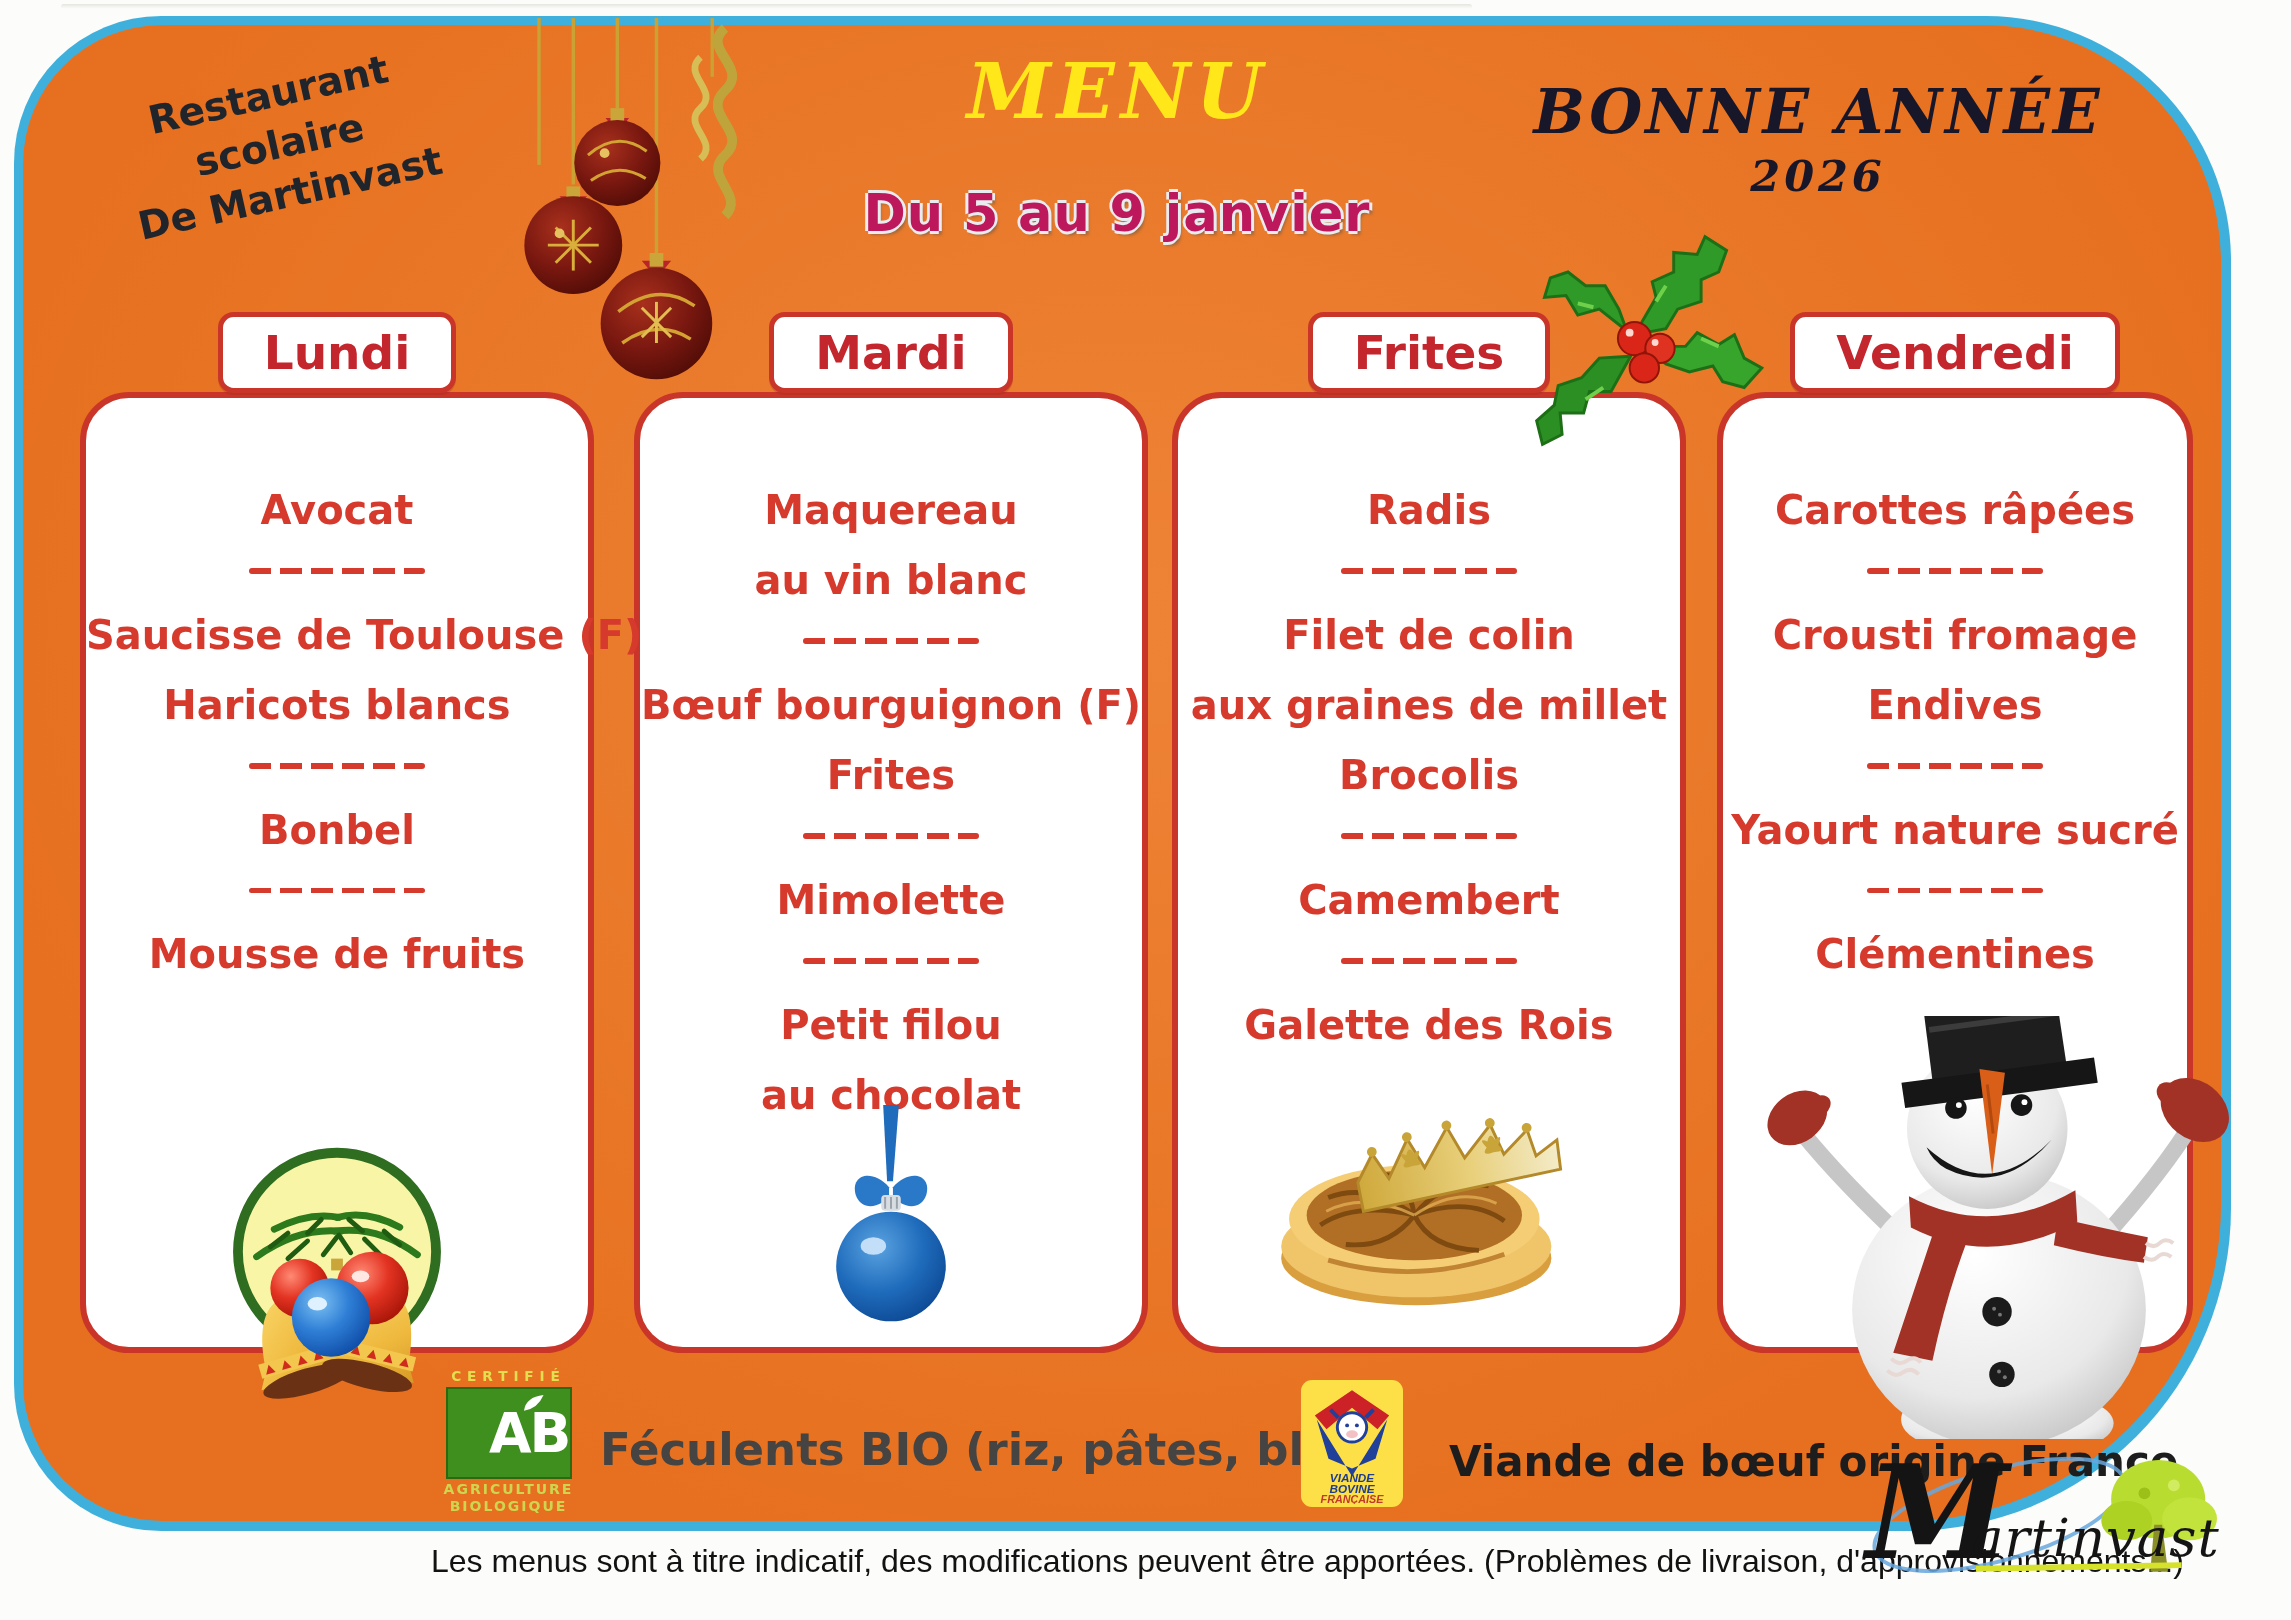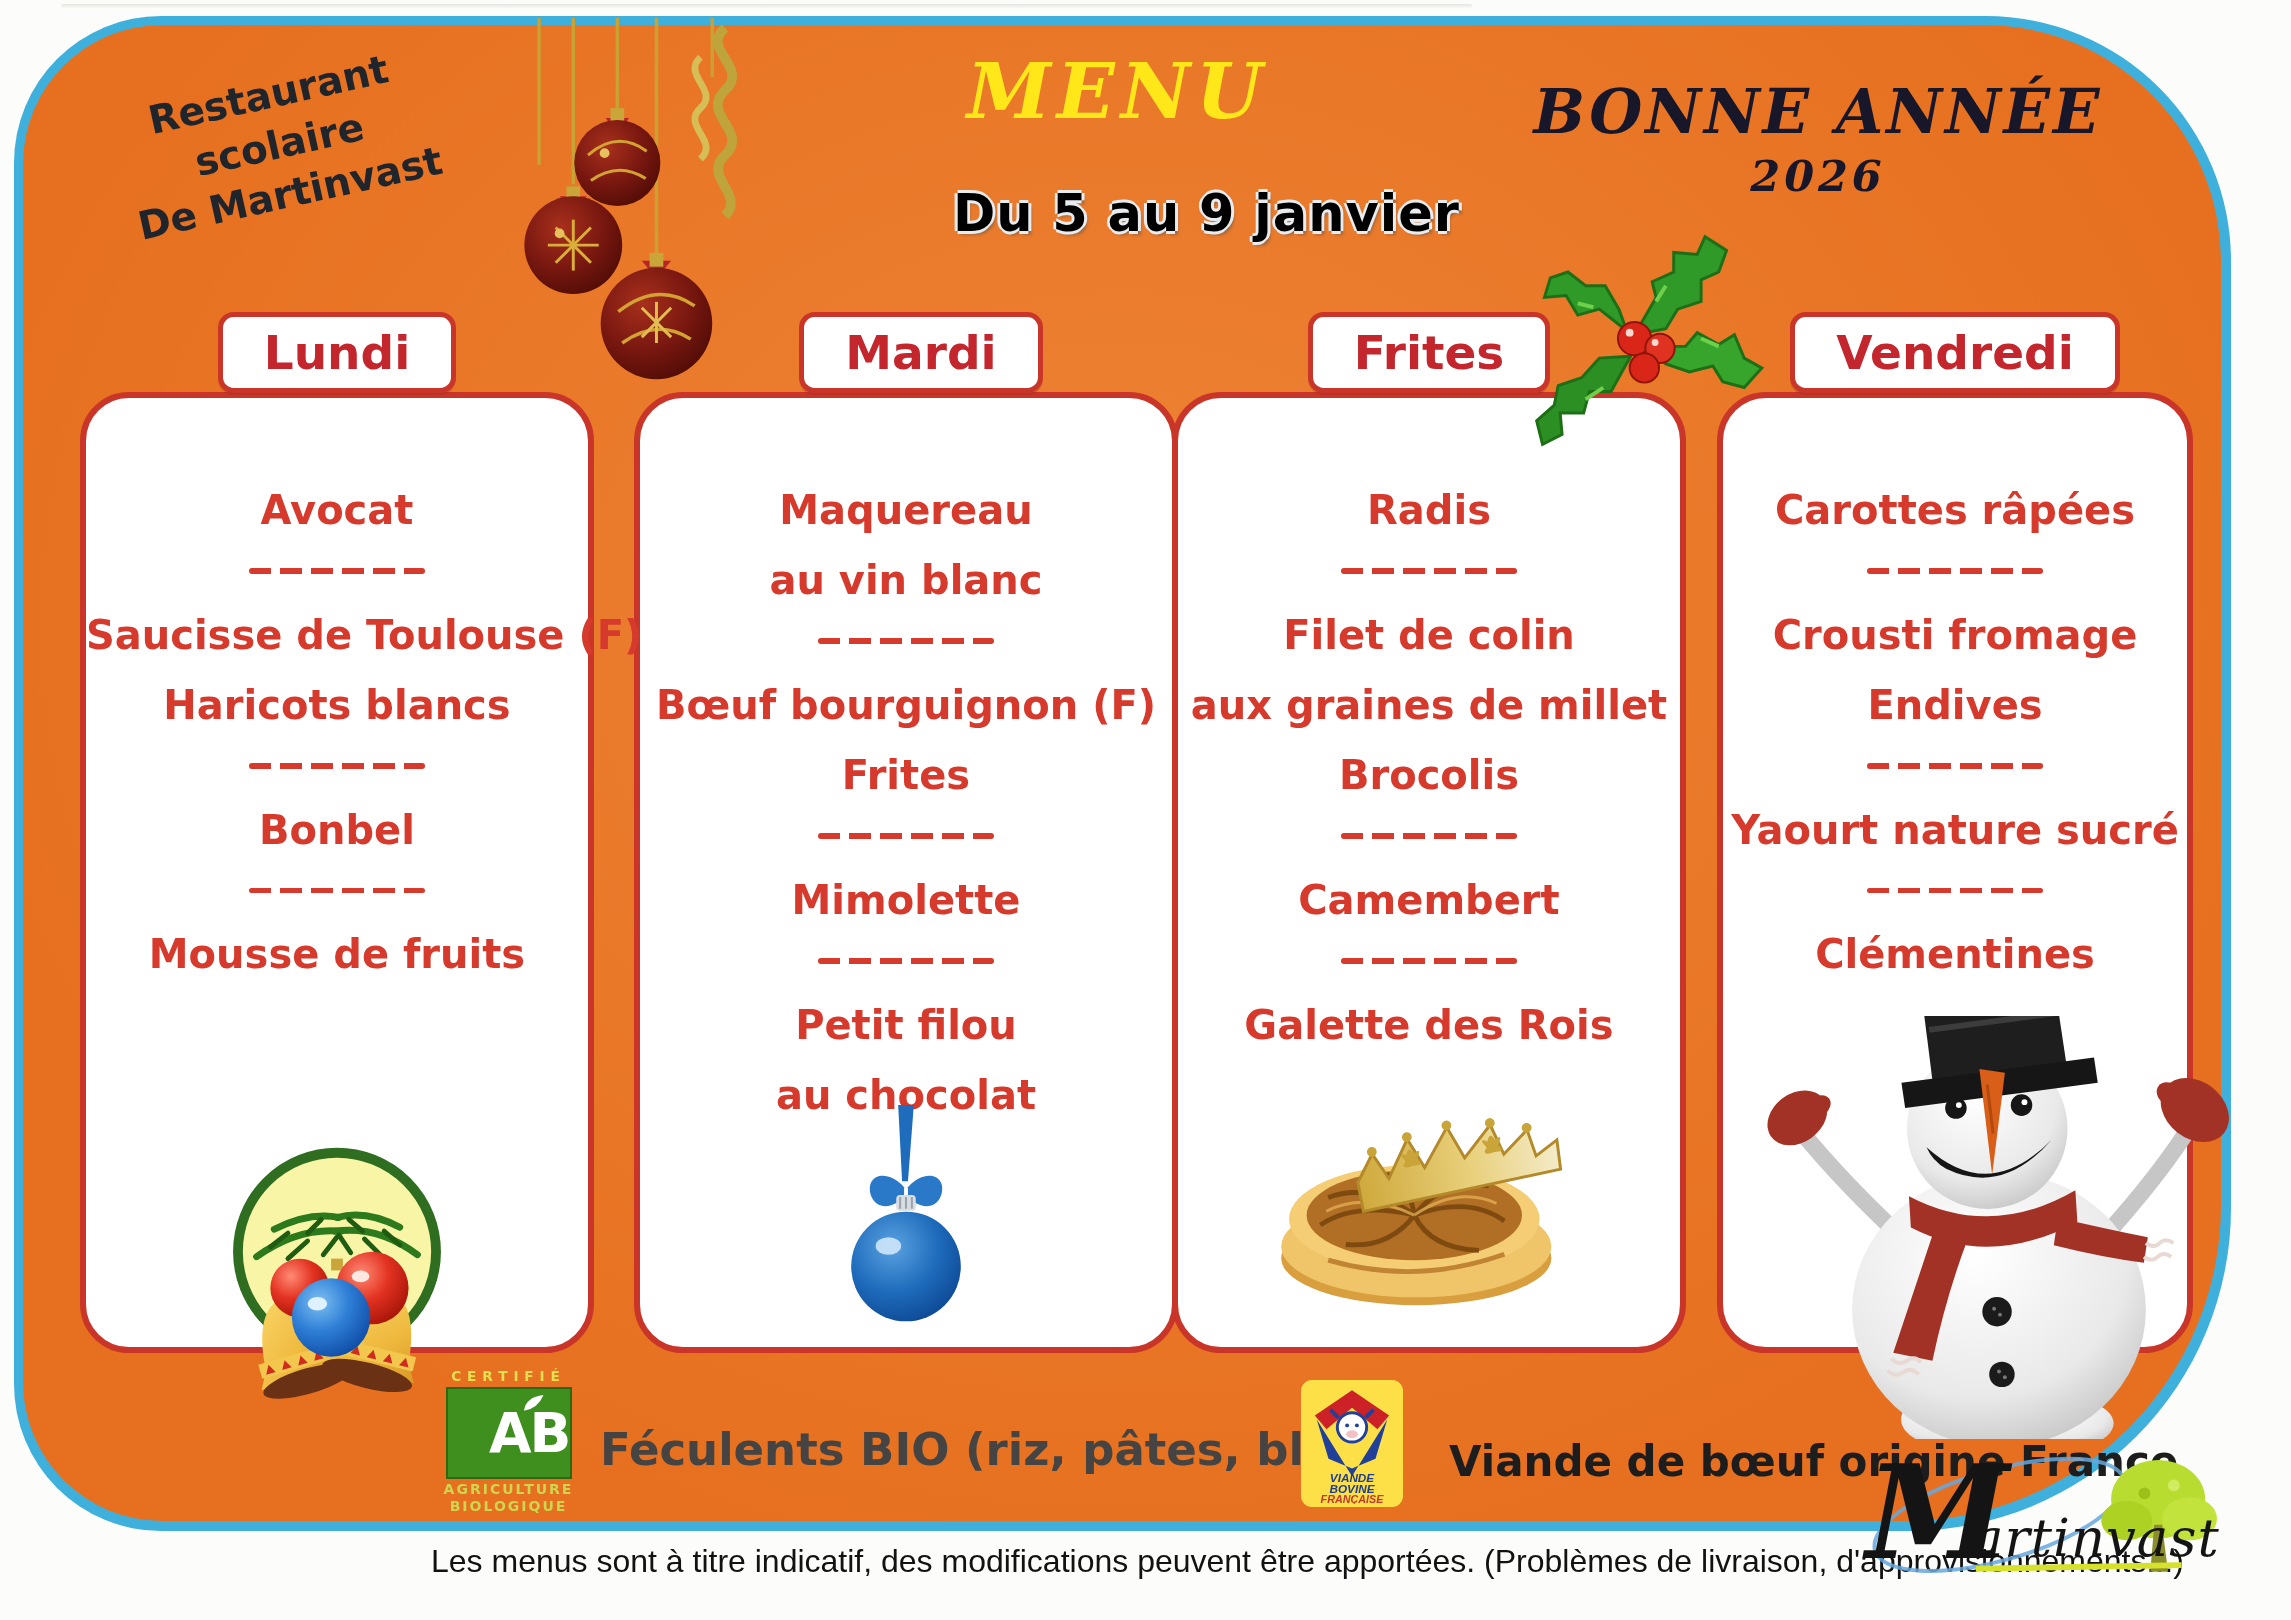--- a/index.html
+++ b/index.html
@@ -13,32 +13,32 @@
   .panel-inner{position:absolute;left:9.8px;top:9.8px;right:9.8px;bottom:9.8px;
          background:radial-gradient(ellipse at 50% 40%, #ee8336 0%, #e6701f 75%);
          border-radius:139px 237px 316px 139px;}
   
   .school-label{position:absolute;left:69px;top:69px;width:421px;text-align:center;
          transform:rotate(-12.5deg);font-weight:bold;font-size:39px;line-height:1.3;
          color:#20242b;}
   .menu-title{position:absolute;left:843px;top:47px;width:549px;text-align:center;
          font-family:"DejaVu Serif",serif;font-style:italic;font-weight:bold;
          font-size:76px;letter-spacing:5.9px;color:#ffe71a;}
-  .date-range{position:absolute;left:774px;top:184px;width:686px;text-align:right;
-         font-weight:bold;font-size:51px;color:#000000;letter-spacing:1px;
+  .date-range{position:absolute;left:774px;top:184px;width:686px;text-align:center;
+         font-weight:bold;font-size:51px;color:#be185d;letter-spacing:1px;
          text-shadow:-2.9px 0 0 #e9ecef,2.9px 0 0 #e9ecef,0 -2.9px 0 #e9ecef,0 2.9px 0 #e9ecef,2.9px 3.9px 2.9px rgba(80,80,80,.45);}
   .greeting{position:absolute;left:1524px;top:76px;width:588px;text-align:center;
          font-family:"DejaVu Serif",serif;font-style:italic;font-weight:bold;
          color:#171729;}
   .greeting .g1{font-size:61px;letter-spacing:2.9px;}
   .greeting .g2{font-size:43px;margin-top:3.9px;letter-spacing:3.9px;}
   
   .day-col{position:absolute;top:312px;height:1041px;}
   .col-0{left:80px;width:514px;}
-  .col-1{left:634px;width:514px;padding-left:30px;}
+  .col-1{left:634px;width:514px;}
   .col-2{left:1172px;width:514px;}
   .col-3{left:1717px;width:476px;}
   .day-card{position:absolute;left:0;right:0;top:80px;bottom:0;background:#ffffff;
          border:6.9px solid #c93629;border-radius:49px;z-index:1;}
   .day-header{position:relative;z-index:2;margin:0 auto;width:max-content;
          padding:7.8px 41px;background:#ffffff;border:5.9px solid #c93629;border-radius:15.7px;
          color:#c3262c;font-weight:bold;font-size:47px;box-shadow:0 2px 0 rgba(140,40,20,.25);}
   .menu-items{position:absolute;left:5.9px;right:5.9px;top:80px;z-index:2;padding-top:94px;
          text-align:center;color:#d63a2c;font-weight:bold;font-size:40px;}
   .menu-line{line-height:1.22;margin:0 0 21.6px;white-space:nowrap;}

